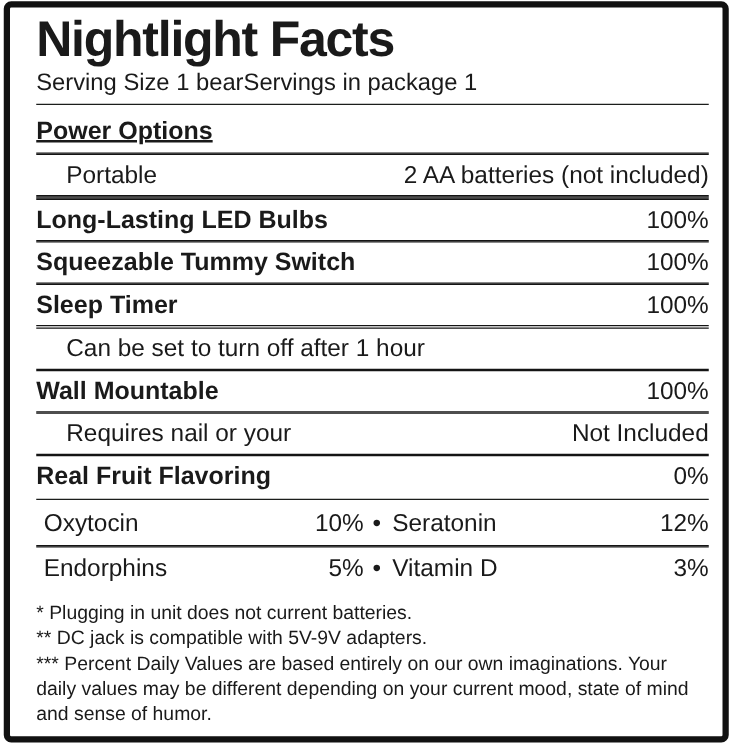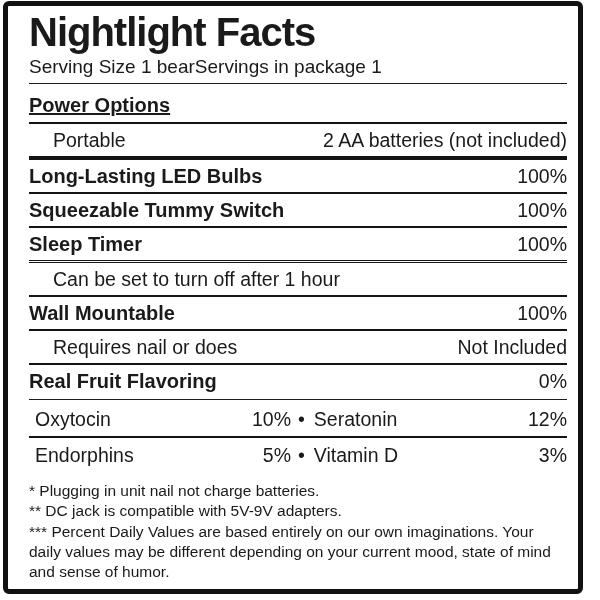--- a/index.html
+++ b/index.html
@@ -131,21 +131,21 @@
     </div>
     <div class="rule"></div>
 
     <div class="row bold">
       <span class="lbl">Wall Mountable</span>
       <span class="val">100%</span>
     </div>
     <div class="rule"></div>
 
     <div class="row">
-      <span class="lbl indent">Requires nail or does</span>
+      <span class="lbl indent">Requires nail or your</span>
       <span class="val">Not Included</span>
     </div>
     <div class="rule"></div>
 
     <div class="row bold">
       <span class="lbl">Real Fruit Flavoring</span>
       <span class="val">0%</span>
     </div>
 
     <div class="bar"></div>
@@ -161,19 +161,19 @@
 
     <div class="vrow">
       <span class="vname">Endorphins</span>
       <span class="vpct">5%</span>
       <span class="vdot">•</span>
       <span class="vname2">Vitamin D</span>
       <span class="vpct2">3%</span>
     </div>
 
     <div class="footnotes">
-      <div class="footnote">* Plugging in unit nail not charge batteries.</div>
+      <div class="footnote">* Plugging in unit does not current batteries.</div>
       <div class="footnote">** DC jack is compatible with 5V-9V adapters.</div>
       <div class="footnote">*** Percent Daily Values are based entirely on our own imaginations. Your daily values may be different depending on your current mood, state of mind and sense of humor.</div>
     </div>
 
   </div>
 </div>
 
 </body></html>

